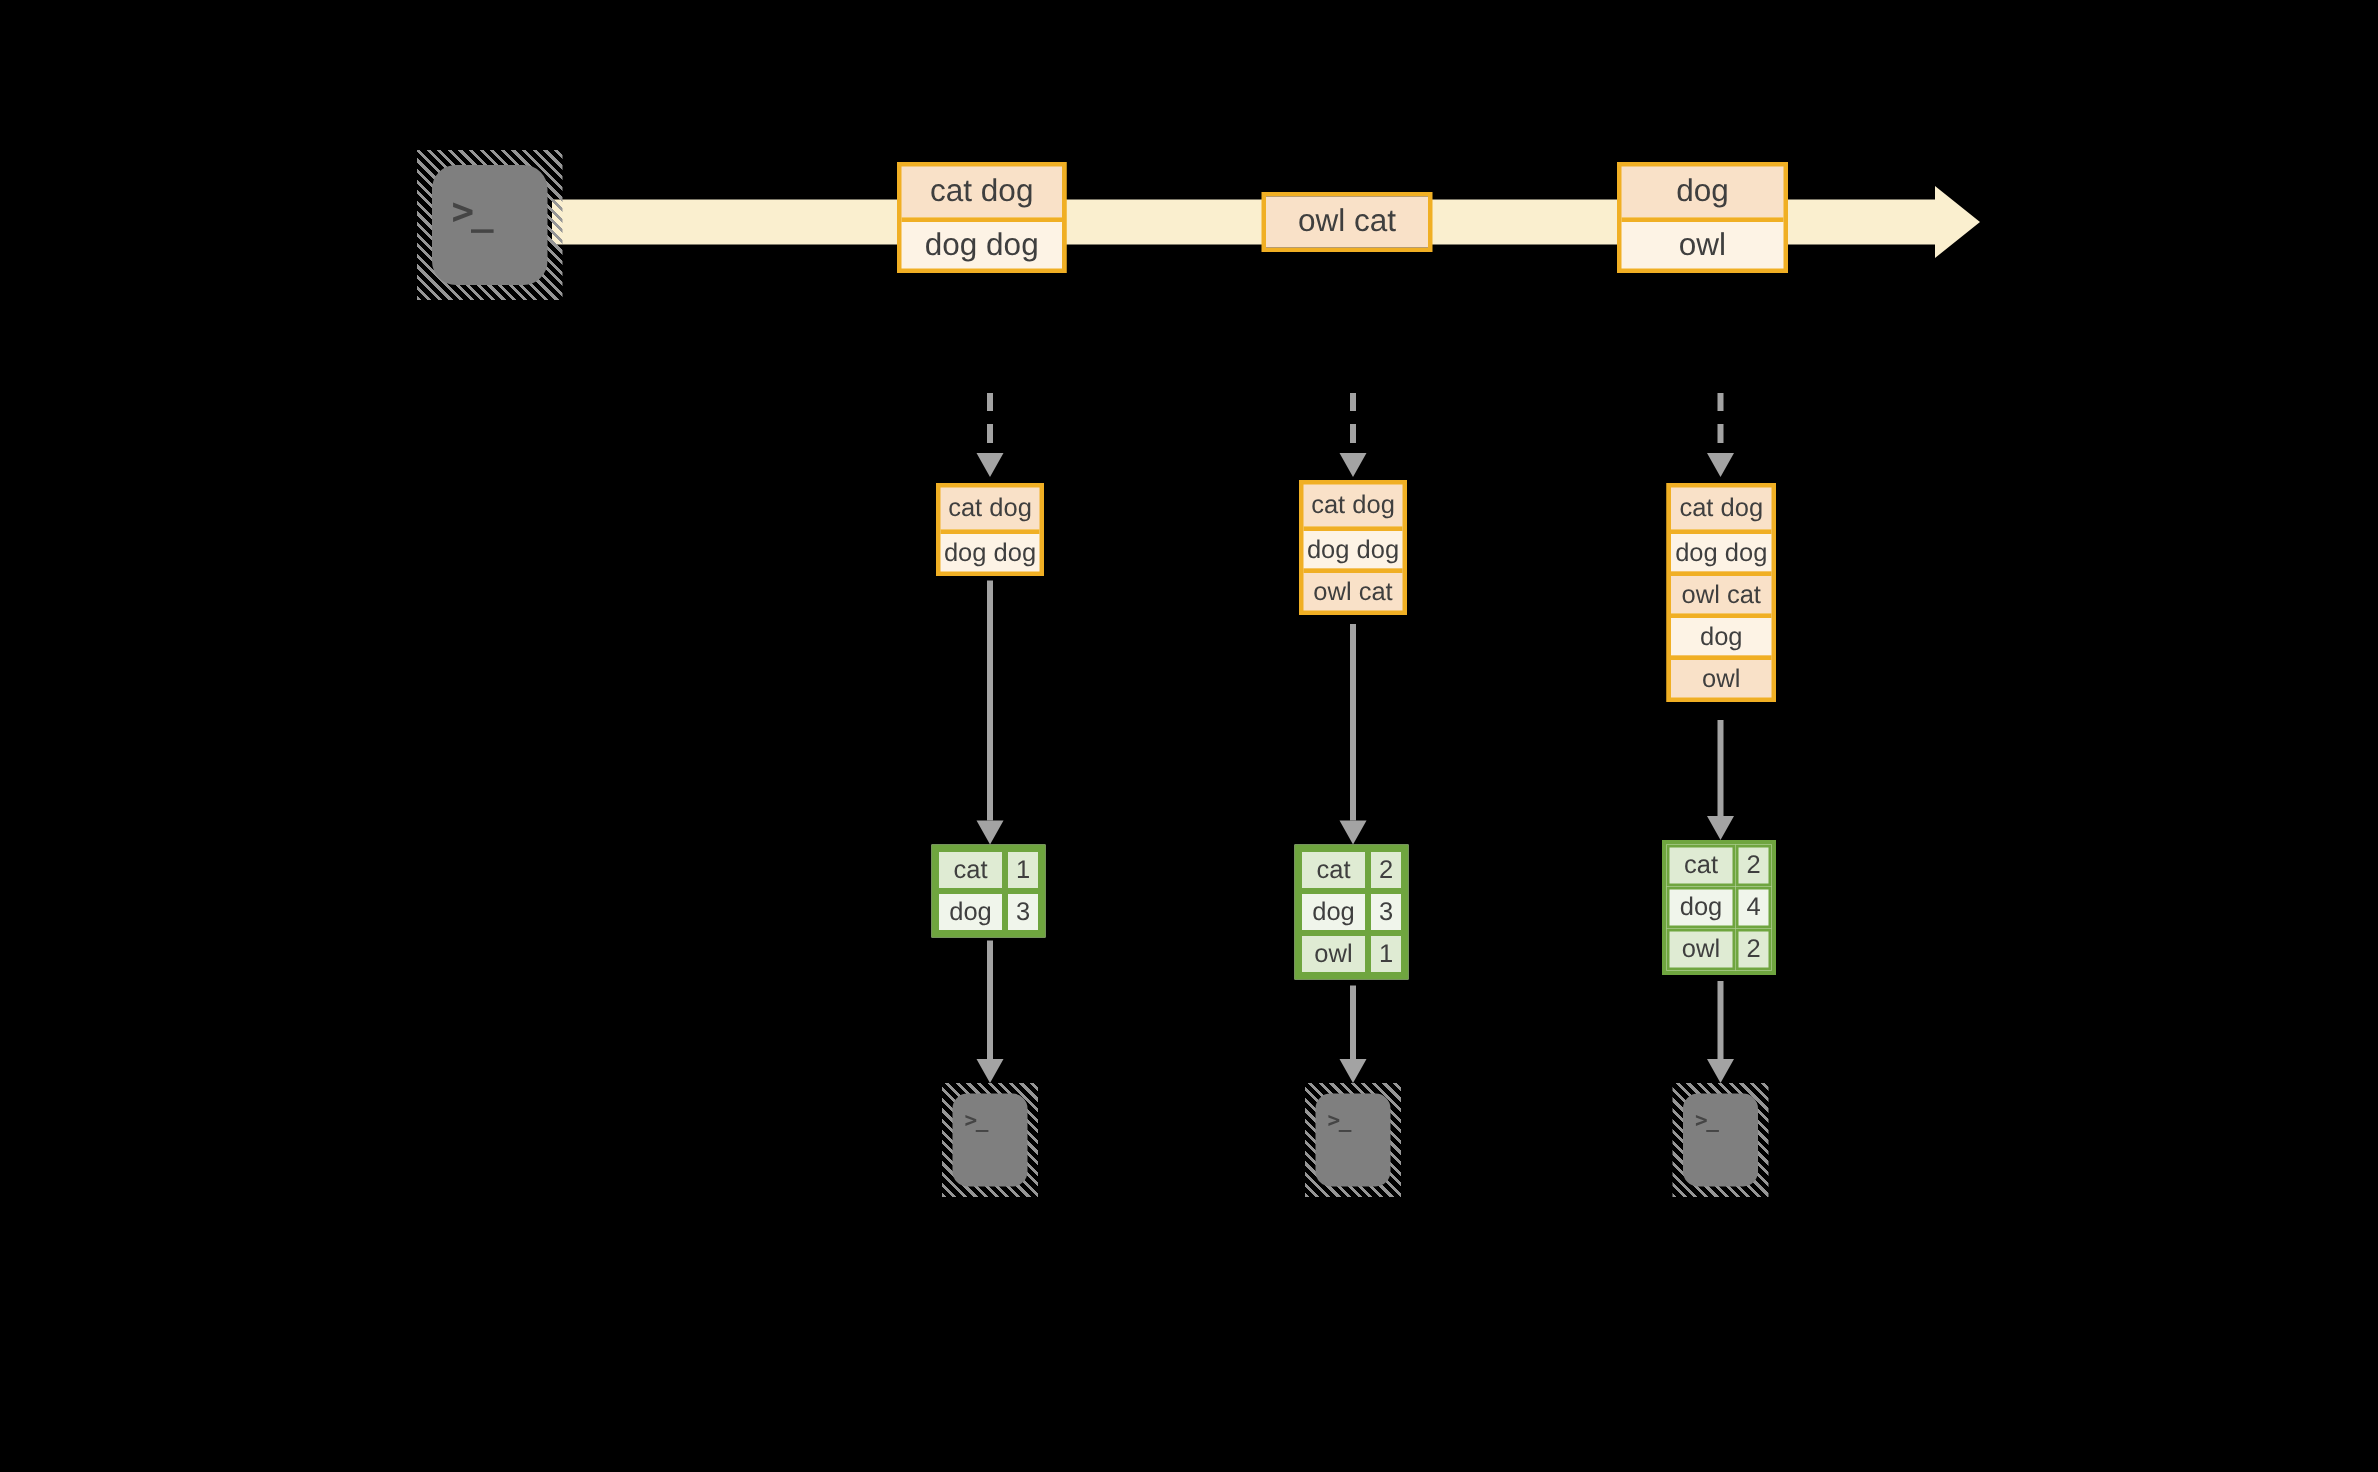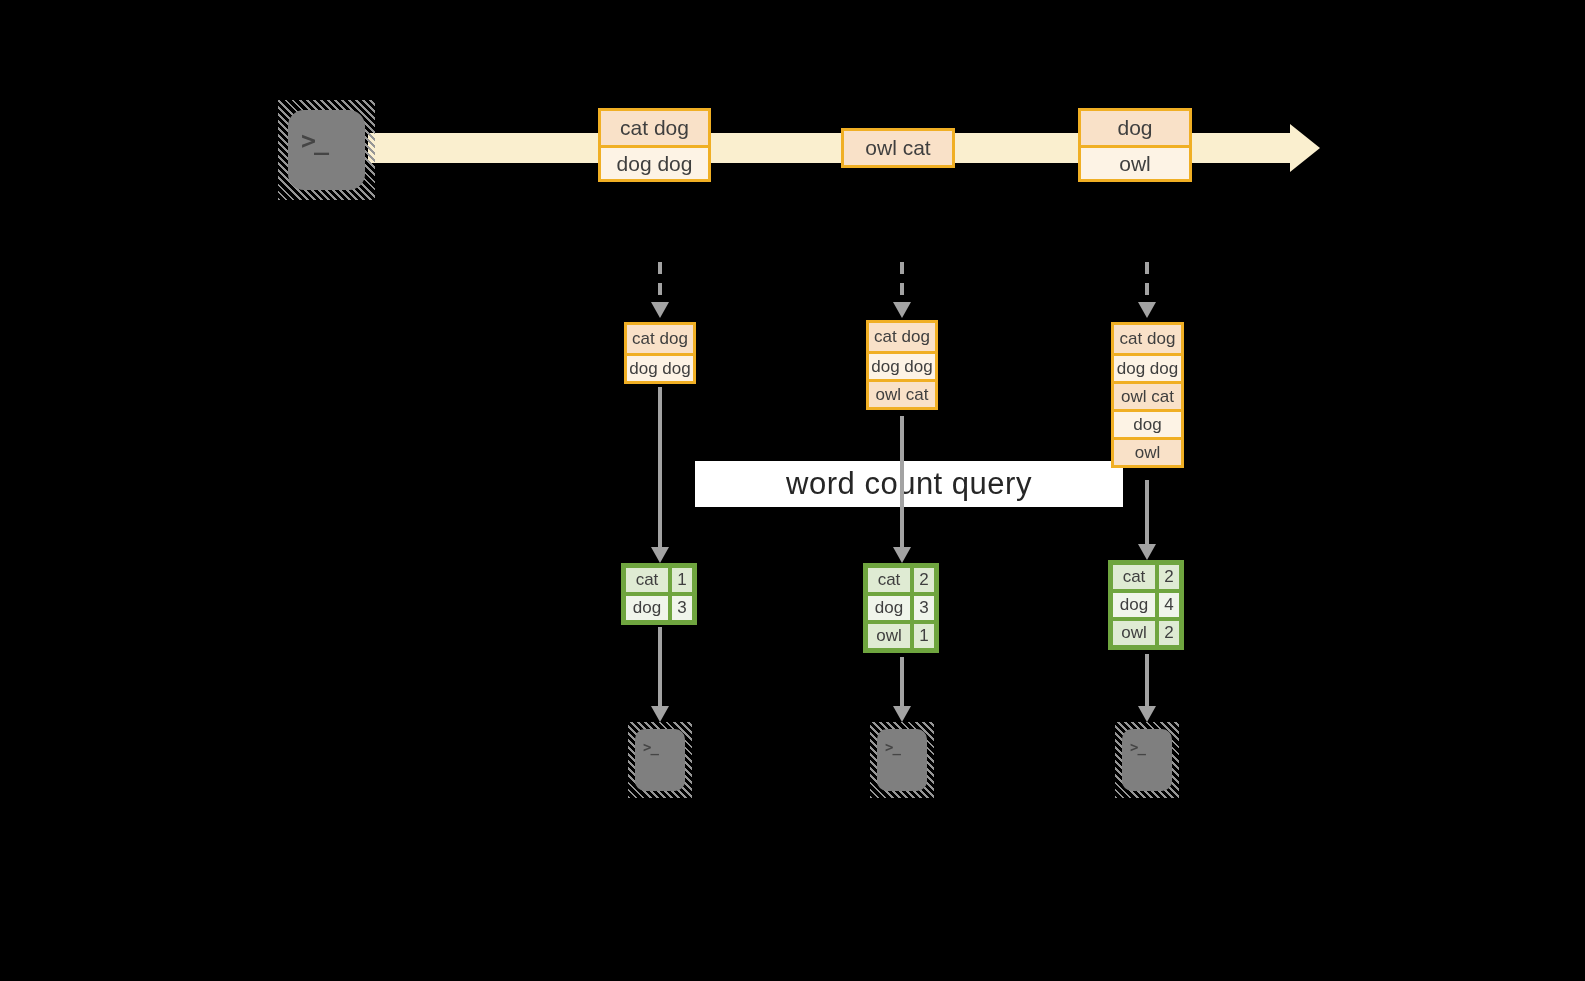--- a/index.html
+++ b/index.html
@@ -106,23 +106,20 @@
     <div class="orow dark">owl cat</div>
   </div>
   <div class="obox buf" style="left:1111px;top:322px;width:73px;">
     <div class="orow dark">cat dog</div>
     <div class="orow light">dog dog</div>
     <div class="orow dark">owl cat</div>
     <div class="orow light">dog</div>
     <div class="orow dark">owl</div>
   </div>
 
-  <div class="qband">
-    <span>word count query</span>
-  </div>
 
   <div class="varrow solid" style="left:658px;top:387px;height:160px;"></div>
   <div class="ahead" style="left:651px;top:547px;"></div>
   <div class="varrow solid" style="left:900px;top:416px;height:131px;"></div>
   <div class="ahead" style="left:893px;top:547px;"></div>
   <div class="varrow solid" style="left:1145px;top:480px;height:64px;"></div>
   <div class="ahead" style="left:1138px;top:544px;"></div>
 
   <div class="gtable" style="left:621px;top:563px;">
     <div class="gcell dark">cat</div>

